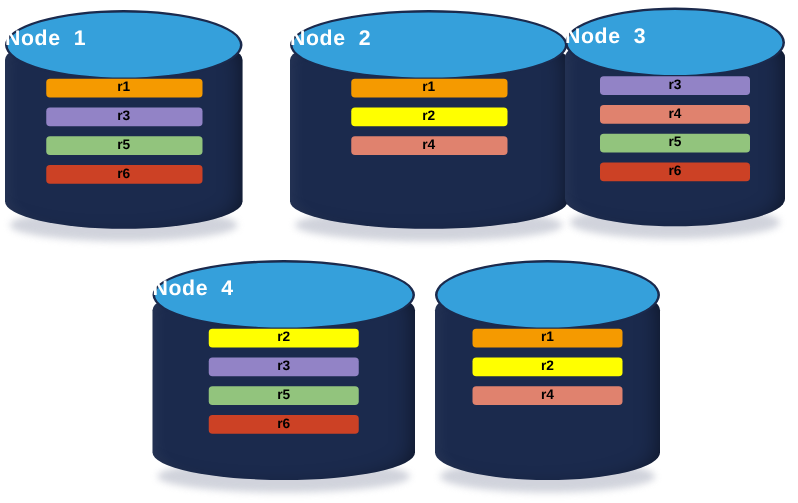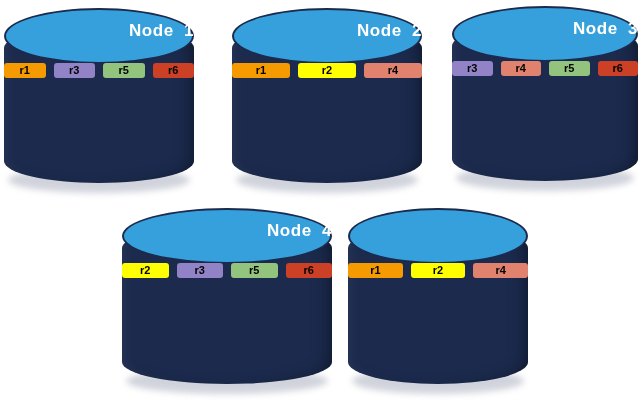--- a/index.html
+++ b/index.html
@@ -59,36 +59,37 @@
     background: #35a0db;
     border: 2px solid #1b2a4d;
     box-sizing: border-box;
   }
 
   .node-title {
     position: absolute;
     left: 0;
     right: 0;
     top: 13px;
-    text-align: right;
+    text-align: left;
     color: #ffffff;
     font-size: 17px;
     font-weight: bold;
     letter-spacing: .5px;
     white-space: pre;
     z-index: 5;
   }
 
   
   .records {
     position: absolute;
     left: 0;
     right: 0;
     z-index: 4;
     display: flex;
+    flex-direction: column;
     align-items: center;
     gap: 8px;
   }
 
   .record-bar {
     height: 15px;
     border-radius: 3px;
     display: flex;
     align-items: center;
     justify-content: center;
@@ -108,32 +109,32 @@
       <div class="cyl-body" style="background: rgb(27, 42, 77);"></div>
       <div class="cyl-top" style="background: rgb(53, 160, 219);"></div>
       <div class="node-title">Node  1</div>
       <div class="records" style="top: 55px;">
         <div class="record-bar" style="background: rgb(245, 154, 0); width: 125px;">r1</div>
         <div class="record-bar" style="background: rgb(146, 131, 198); width: 125px;">r3</div>
         <div class="record-bar" style="background: rgb(146, 196, 125); width: 125px;">r5</div>
         <div class="record-bar" style="background: rgb(204, 65, 37); width: 125px;">r6</div>
       </div>
     </div>
-    <div class="node" style="left: 232px; top: 8px; width: 190px; height: 185px;">
+    <div class="node" style="left: 232px; top: 8px; width: 190px; height: 185px; padding-left: 32px;">
       <div class="cyl-shadow"></div>
       <div class="cyl-body" style="background: rgb(27, 42, 77);"></div>
       <div class="cyl-top" style="background: rgb(53, 160, 219);"></div>
       <div class="node-title">Node  2</div>
       <div class="records" style="top: 55px;">
         <div class="record-bar" style="background: rgb(245, 154, 0); width: 125px;">r1</div>
         <div class="record-bar" style="background: rgb(255, 255, 0); width: 125px;">r2</div>
         <div class="record-bar" style="background: rgb(224, 130, 110); width: 125px;">r4</div>
       </div>
     </div>
-    <div class="node" style="left: 452px; top: 6px; width: 176px; height: 185px; padding-left: 10px;">
+    <div class="node" style="left: 452px; top: 6px; width: 176px; height: 185px;">
       <div class="cyl-shadow"></div>
       <div class="cyl-body" style="background: rgb(27, 42, 77);"></div>
       <div class="cyl-top" style="background: rgb(53, 160, 219);"></div>
       <div class="node-title">Node  3</div>
       <div class="records" style="top: 55px;">
         <div class="record-bar" style="background: rgb(146, 131, 198); width: 120px;">r3</div>
         <div class="record-bar" style="background: rgb(224, 130, 110); width: 120px;">r4</div>
         <div class="record-bar" style="background: rgb(146, 196, 125); width: 120px;">r5</div>
         <div class="record-bar" style="background: rgb(204, 65, 37); width: 120px;">r6</div>
       </div>

